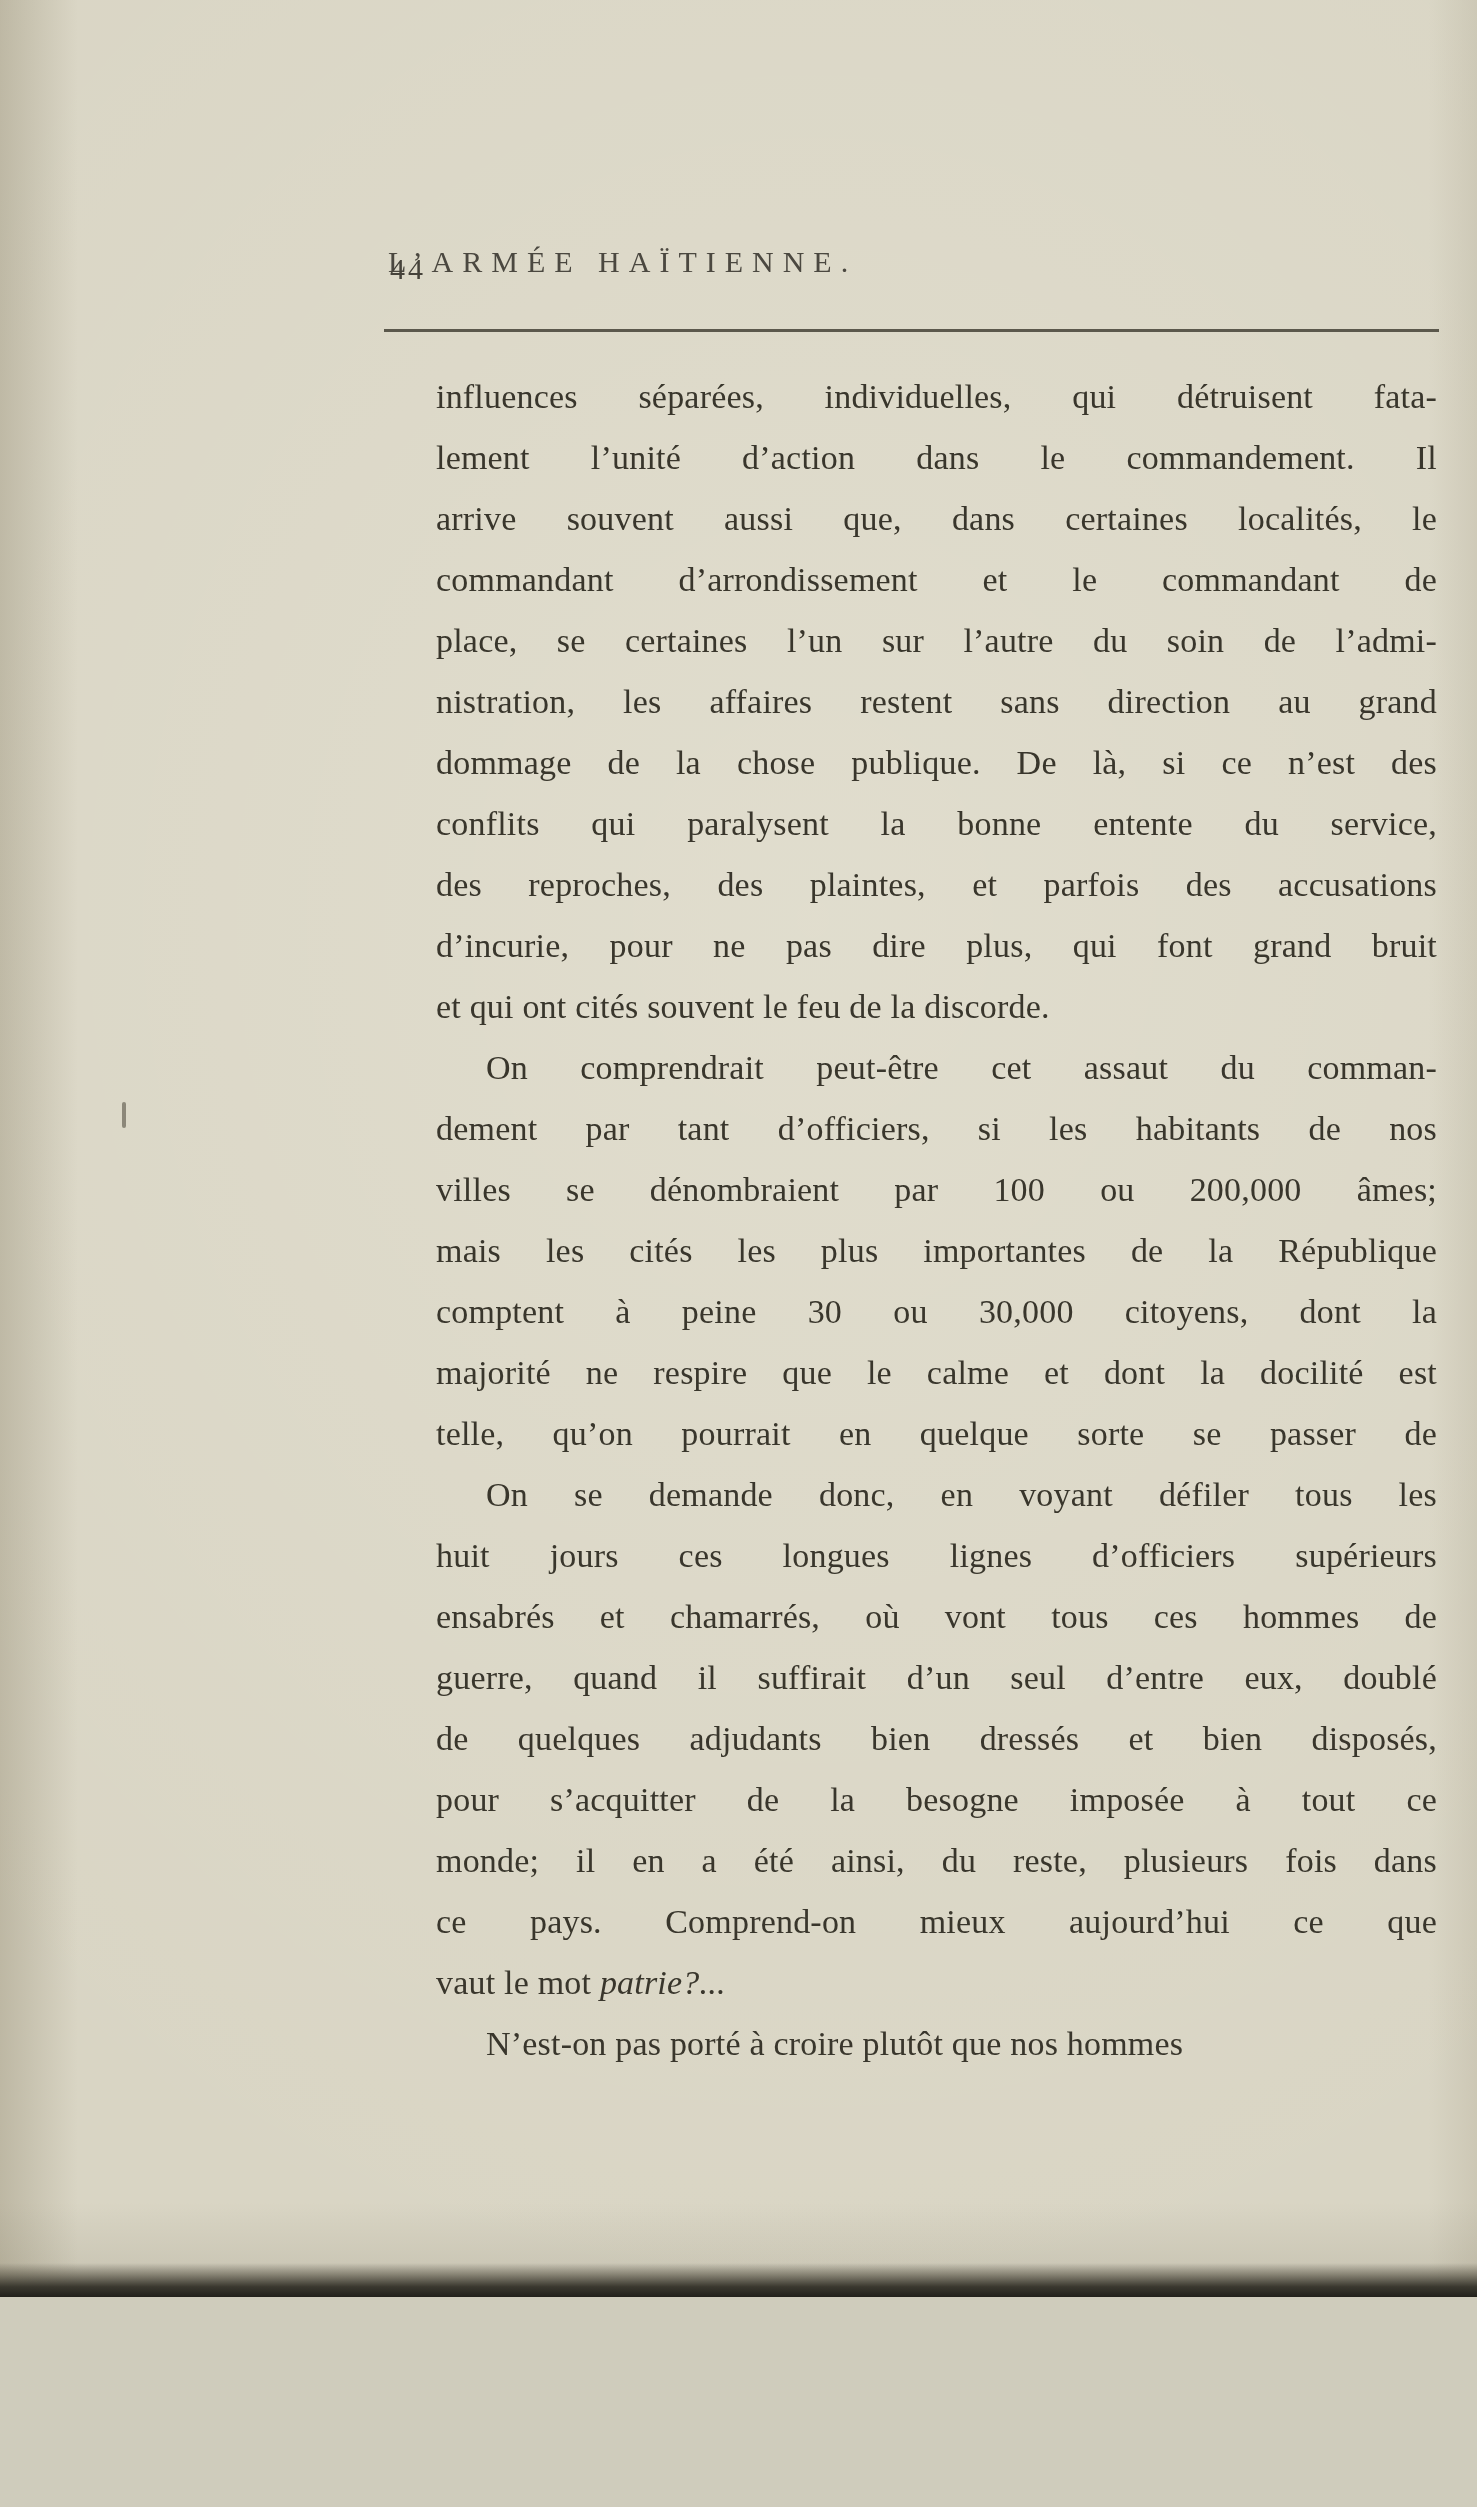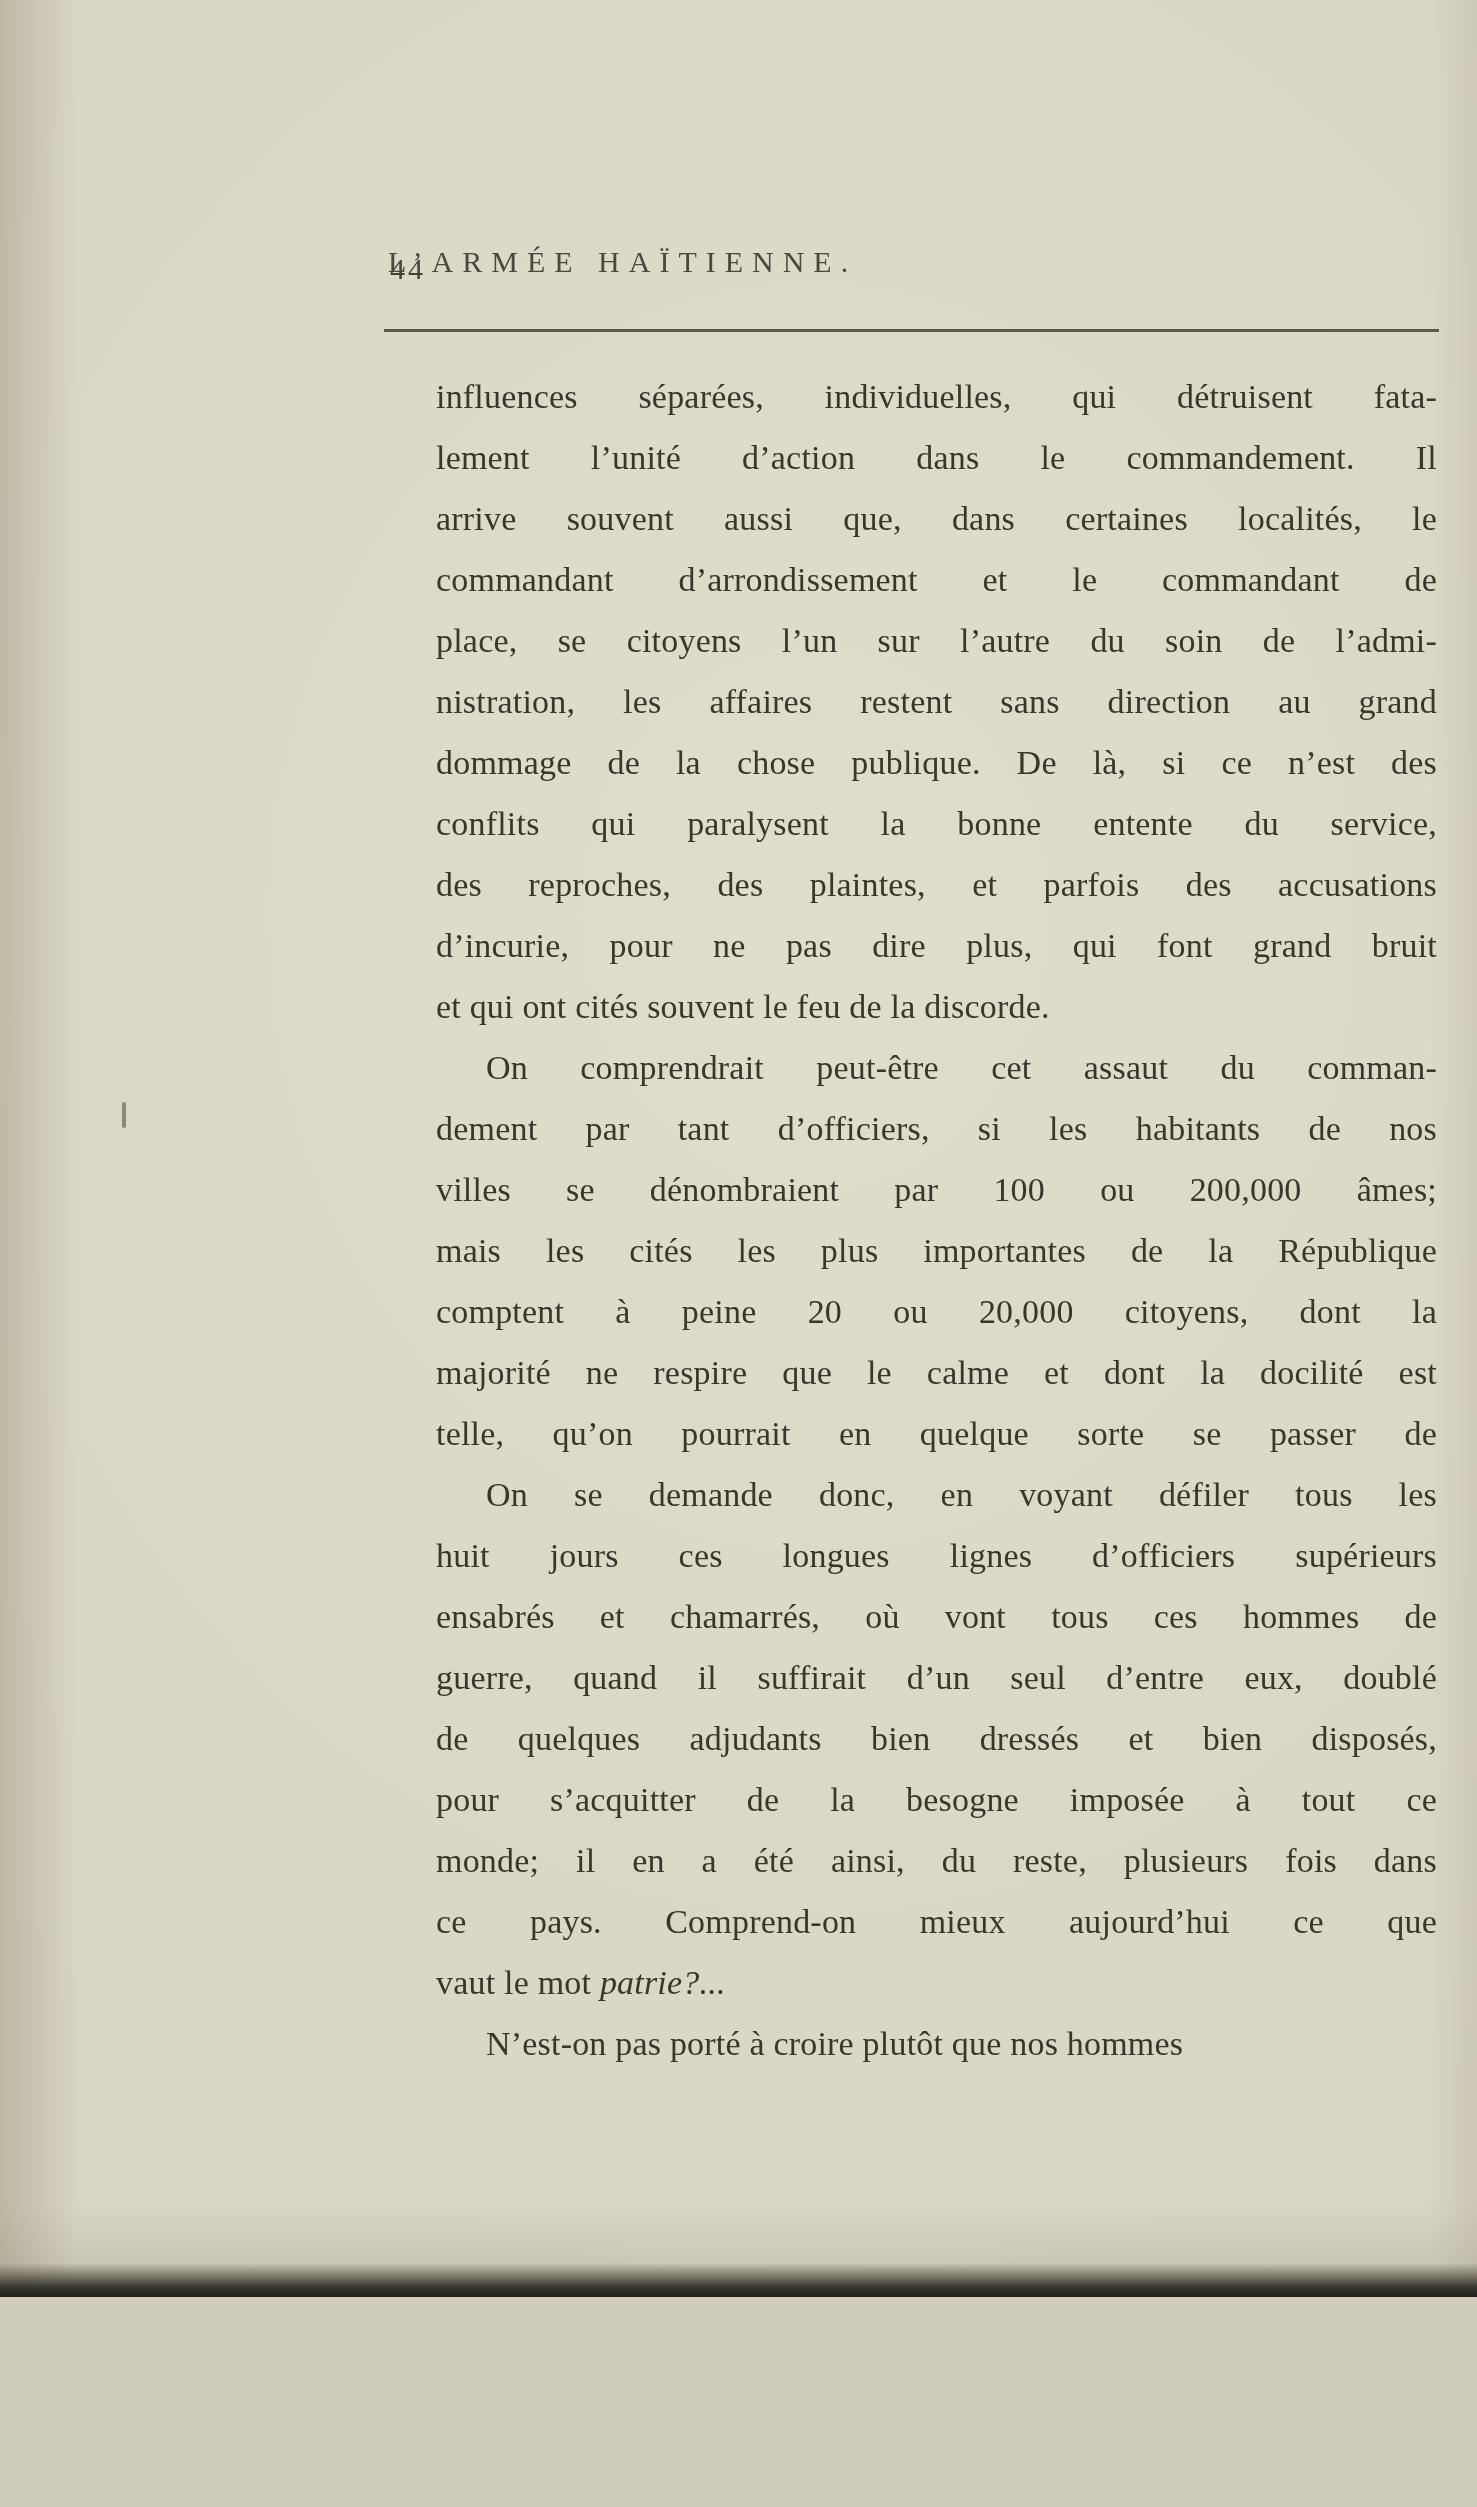--- a/index.html
+++ b/index.html
@@ -106,34 +106,34 @@
   </header>
 
   <div class="head-rule"></div>
 
   <main class="body-text">
       <div class="paragraph">
         <div class="line">influences séparées, individuelles, qui détruisent fata-</div>
         <div class="line">lement l’unité d’action dans le commandement. Il</div>
         <div class="line">arrive souvent aussi que, dans certaines localités, le</div>
         <div class="line">commandant d’arrondissement et le commandant de</div>
-        <div class="line">place, se citoyens l’un sur l’autre du soin de l’admi-</div>
+        <div class="line">place, se certaines l’un sur l’autre du soin de l’admi-</div>
         <div class="line">nistration, les affaires restent sans direction au grand</div>
         <div class="line">dommage de la chose publique. De là, si ce n’est des</div>
         <div class="line">conflits qui paralysent la bonne entente du service,</div>
         <div class="line">des reproches, des plaintes, et parfois des accusations</div>
         <div class="line">d’incurie, pour ne pas dire plus, qui font grand bruit</div>
         <div class="line last-line">et qui ont cités souvent le feu de la discorde.</div>
       </div>
       <div class="paragraph">
         <div class="line indented">On comprendrait peut-être cet assaut du comman-</div>
         <div class="line">dement par tant d’officiers, si les habitants de nos</div>
         <div class="line">villes se dénombraient par 100 ou 200,000 âmes;</div>
         <div class="line">mais les cités les plus importantes de la République</div>
-        <div class="line">comptent à peine 20 ou 20,000 citoyens, dont la</div>
+        <div class="line">comptent à peine 30 ou 30,000 citoyens, dont la</div>
         <div class="line">majorité ne respire que le calme et dont la docilité est</div>
         <div class="line">telle, qu’on pourrait en quelque sorte se passer de</div>
       </div>
       <div class="paragraph">
         <div class="line indented">On se demande donc, en voyant défiler tous les</div>
         <div class="line">huit jours ces longues lignes d’officiers supérieurs</div>
         <div class="line">ensabrés et chamarrés, où vont tous ces hommes de</div>
         <div class="line">guerre, quand il suffirait d’un seul d’entre eux, doublé</div>
         <div class="line">de quelques adjudants bien dressés et bien disposés,</div>
         <div class="line">pour s’acquitter de la besogne imposée à tout ce</div>

